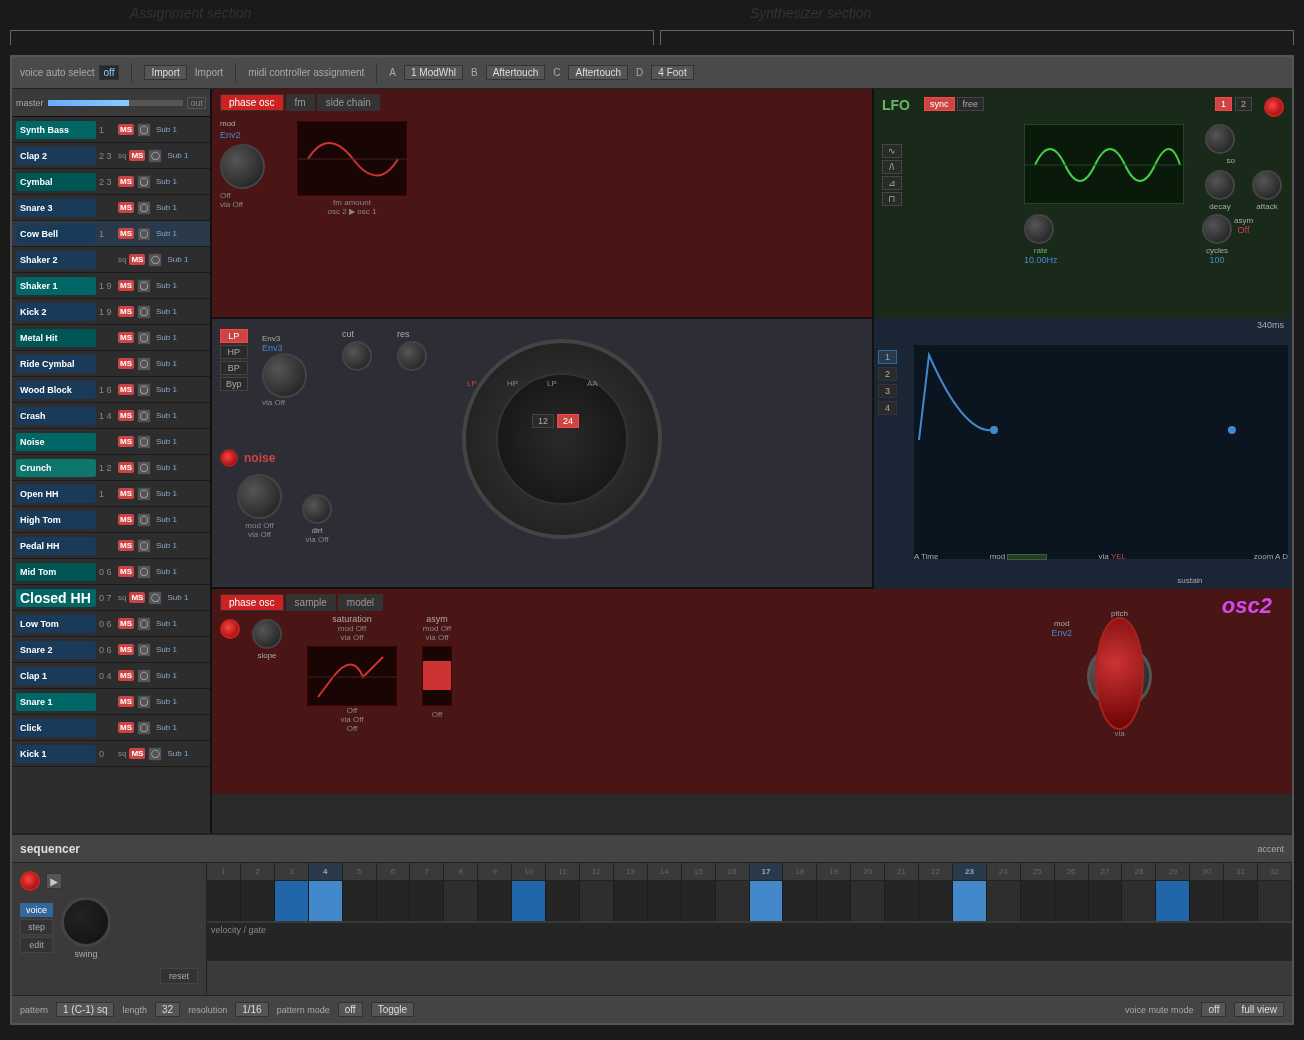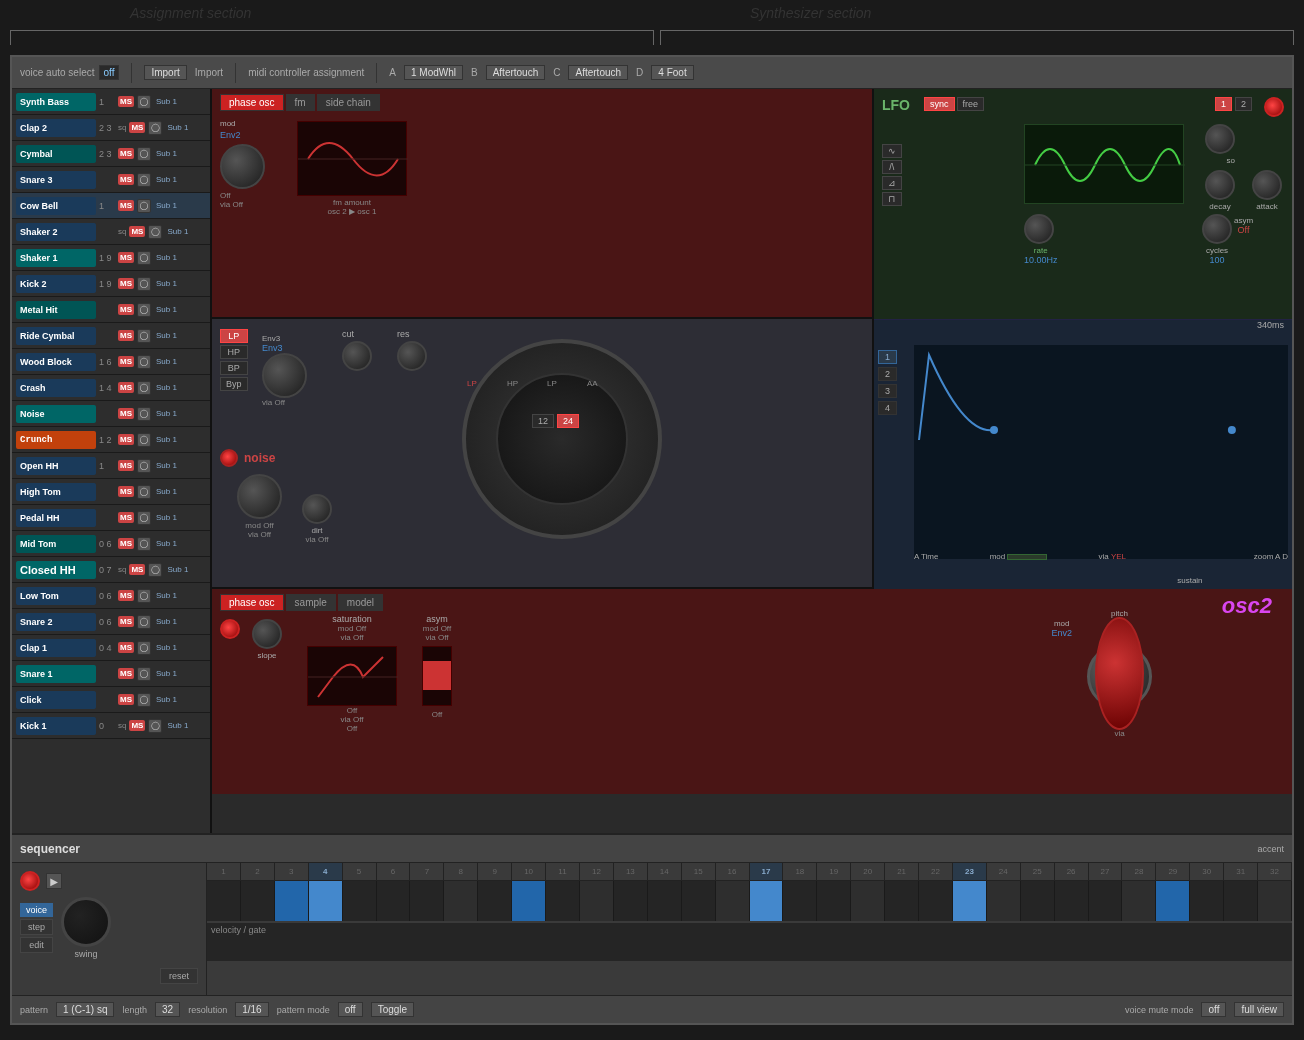--- a/index.html
+++ b/index.html
@@ -346,20 +346,27 @@
     <button class="dropdown-btn">Aftertouch</button>
     <span class="top-bar-label">C</span>
     <button class="dropdown-btn">Aftertouch</button>
     <span class="top-bar-label">D</span>
     <button class="dropdown-btn">4 Foot</button>
   </div>
 
   <div class="main-content">
 
     <div class="voice-list">
+      <div class="voice-master">
+        <span style="font-size:9px; color:#aaa;">master</span>
+        <div class="master-slider">
+          <div class="master-slider-fill"></div>
+        </div>
+        <span class="out-label">out</span>
+      </div>
 
       <div id="voice-items-container">
           <div class="voice-item">
       <div class="voice-name" style="background:#006666; font-size:9px;">Synth Bass</div>
       <span class="voice-num">1</span>
 
       <span class="ms-btn">MS</span>
       <div class="small-btn">◯</div>
       <span class="sub-label">Sub 1</span>
     </div>
@@ -453,21 +460,21 @@
     </div>
           <div class="voice-item">
       <div class="voice-name" style="background:#006666; font-size:9px;">Noise</div>
       <span class="voice-num"></span>
 
       <span class="ms-btn">MS</span>
       <div class="small-btn">◯</div>
       <span class="sub-label">Sub 1</span>
     </div>
           <div class="voice-item">
-      <div class="voice-name" style="background:#c2410c; font-size:9px;font-family:Liberation Mono, monospace;">Crunch</div>
+      <div class="voice-name" style="background:#0f766e; font-size:9px;">Crunch</div>
       <span class="voice-num">1 2</span>
 
       <span class="ms-btn">MS</span>
       <div class="small-btn">◯</div>
       <span class="sub-label">Sub 1</span>
     </div>
           <div class="voice-item">
       <div class="voice-name" style="background:#1a3a5a; font-size:9px;">Open HH</div>
       <span class="voice-num">1</span>
 
@@ -493,21 +500,21 @@
     </div>
           <div class="voice-item">
       <div class="voice-name" style="background:#005555; font-size:9px;">Mid Tom</div>
       <span class="voice-num">0 6</span>
 
       <span class="ms-btn">MS</span>
       <div class="small-btn">◯</div>
       <span class="sub-label">Sub 1</span>
     </div>
           <div class="voice-item">
-      <div class="voice-name" style="background:#006666; font-size:11px;">Closed HH</div>
+      <div class="voice-name" style="background:#006666; font-size:14px;">Closed HH</div>
       <span class="voice-num">0 7</span>
       <span class="sq-label">sq</span>
       <span class="ms-btn">MS</span>
       <div class="small-btn">◯</div>
       <span class="sub-label">Sub 1</span>
     </div>
           <div class="voice-item">
       <div class="voice-name" style="background:#1a3a5a; font-size:9px;">Low Tom</div>
       <span class="voice-num">0 6</span>
 

